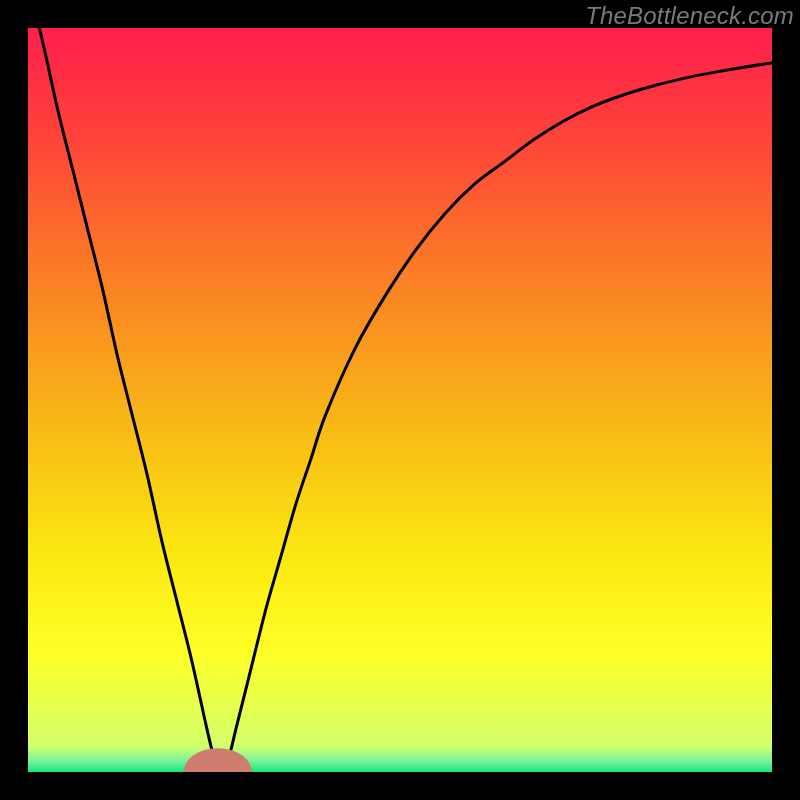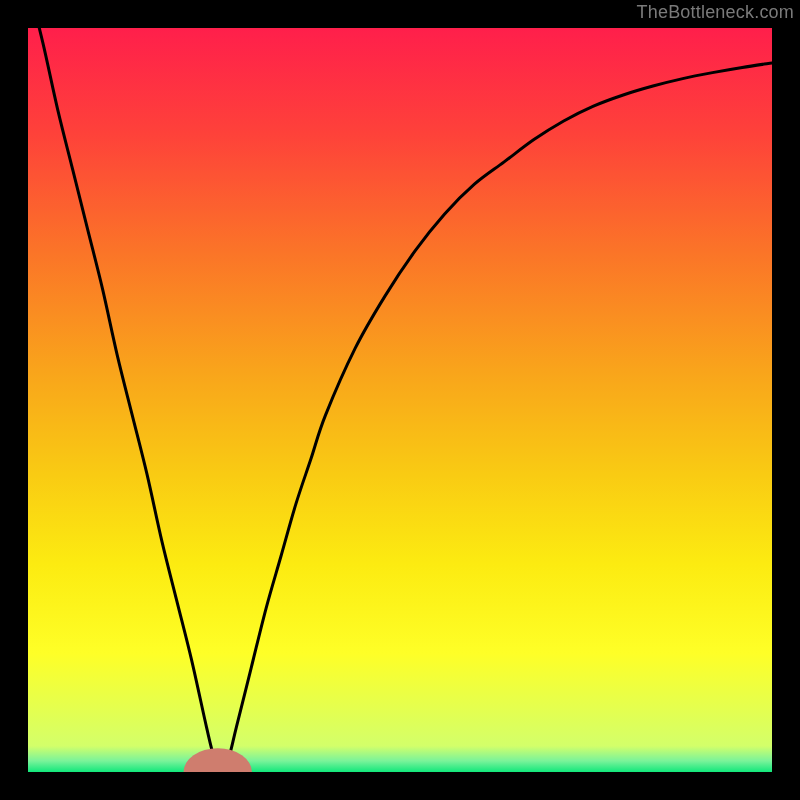--- a/index.html
+++ b/index.html
@@ -24,24 +24,25 @@
     left: 0;
     top: 0;
     width: 744px;
     height: 744px;
   }
   .watermark {
     position: absolute;
     top: 2px;
     right: 6px;
     color: #7a7a7a;
-    font-size: 18px;
+    font-size: 24px;
     font-weight: 500;
     letter-spacing: 0.2px;
     user-select: none;
+    font-style: italic;
   }
   svg { display: block; }
 </style>
 </head>
 <body>
 
 <div class="watermark">TheBottleneck.com</div>
 
 <div class="frame">
   <svg class="plot" viewBox="0 0 744 744" preserveAspectRatio="none">

